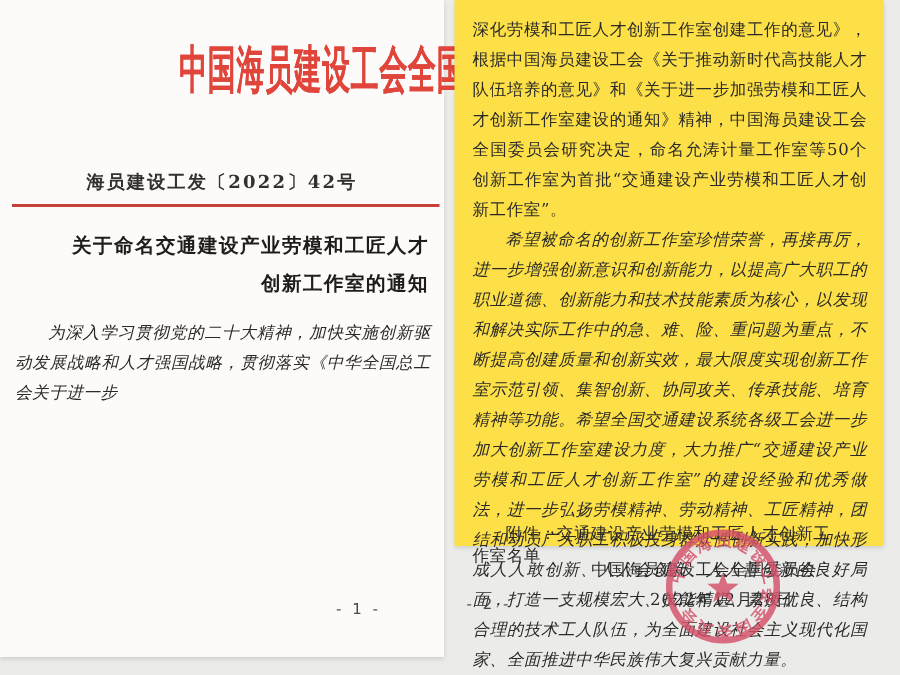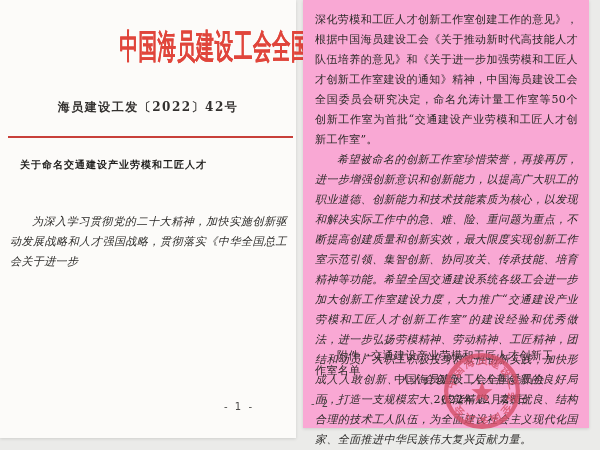--- a/index.html
+++ b/index.html
@@ -10,52 +10,52 @@
     position:relative;
     overflow:hidden;
   }
   .page{
     position:absolute;
     top:0;
     background:#fcfbf9;
     box-shadow:0 1px 3px rgba(0,0,0,.12);
   }
   #page1{left:0;width:296px;height:438px;}
-  #page2{left:303px;width:286px;height:428px;background:#f9a8d4;}
+  #page2{left:303px;width:286px;height:364px;background:#fde047;}
 
   
   .red-head{
     position:absolute;top:24px;left:0;width:100%;
     text-align:center;overflow:visible;
   }
   .red-head .stretch{
     display:inline-block;
     font-size:34px;font-weight:bold;
     color:#e0453b;
     white-space:nowrap;
     transform:scaleX(0.545);
     transform-origin:center;
     letter-spacing:1px;
     text-shadow:0 0 .4px #e0453b;
   }
   .doc-number{
-    position:absolute;top:99px;left:0;width:100%;
+    position:absolute;top:113px;left:0;width:100%;
     text-align:center;
     font-size:12px;color:#33312f;
     letter-spacing:1.5px;
     font-weight:bold;
   }
   .red-rule{
     position:absolute;top:136px;left:8px;right:3px;
     height:2px;background:#c8403a;
   }
   .notice-title{
-    position:absolute;top:152px;left:20px;right:10px;
-    text-align:left;
-    font-size:10px;font-weight:bold;color:#1e1d1b;
+    position:absolute;top:152px;left:3px;right:10px;
+    text-align:right;
+    font-size:13px;font-weight:bold;color:#1e1d1b;
     line-height:25px;letter-spacing:1px;
   }
   .body-text{
     position:absolute;
     font-size:11px;color:#2b2a28;
     line-height:20px;
     text-align:justify;
     letter-spacing:.4px;
   }
   #page1 .body-text{top:212px;left:10px;right:9px;}
@@ -102,20 +102,21 @@
   <div class="red-head">
     <span class="stretch">中国海员建设工会全国委员会文件</span>
   </div>
 
   <div class="doc-number">海员建设工发〔2022〕42号</div>
 
   <div class="red-rule"></div>
 
   <div class="notice-title">
     <div>关于命名交通建设产业劳模和工匠人才</div>
+    <div>创新工作室的通知</div>
   </div>
 
   <div class="body-text">
     <p class="para-indent">为深入学习贯彻党的二十大精神，加快实施创新驱动发展战略和人才强国战略，贯彻落实《中华全国总工会关于进一步</p>
   </div>
 
   <div class="page-num">- 1 -</div>
 </div>
 
 <div class="page" id="page2">

